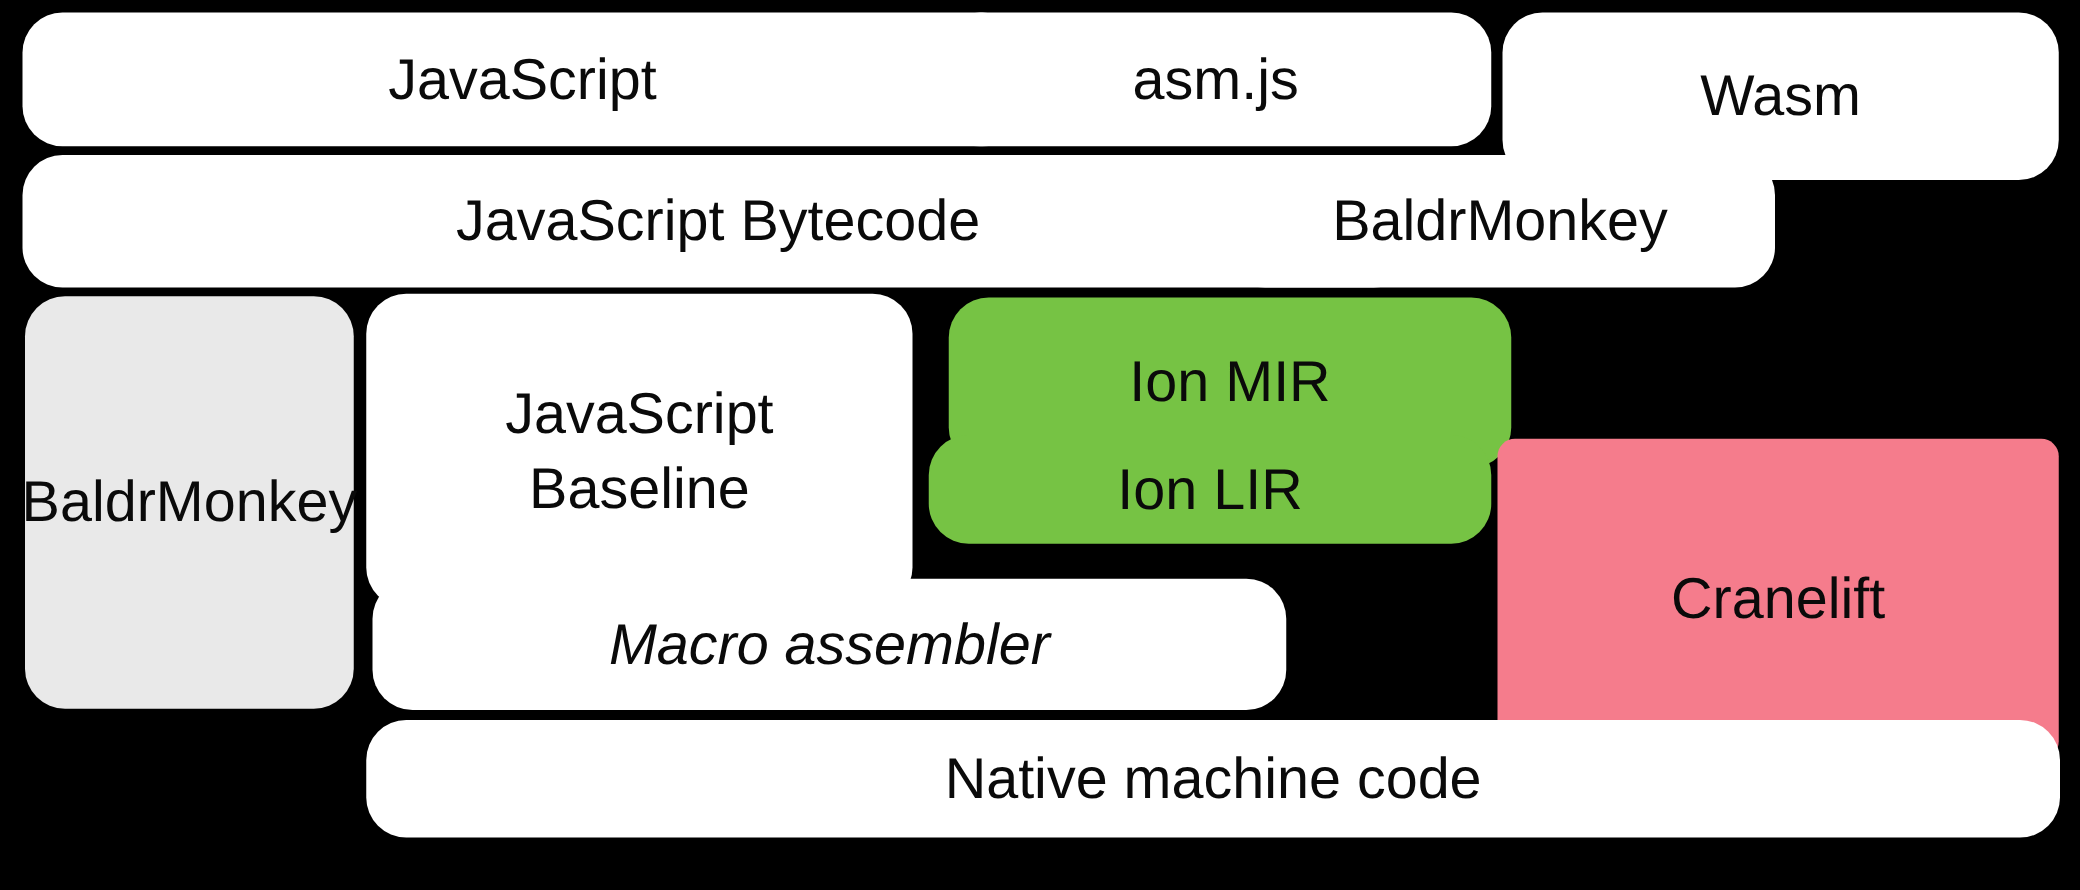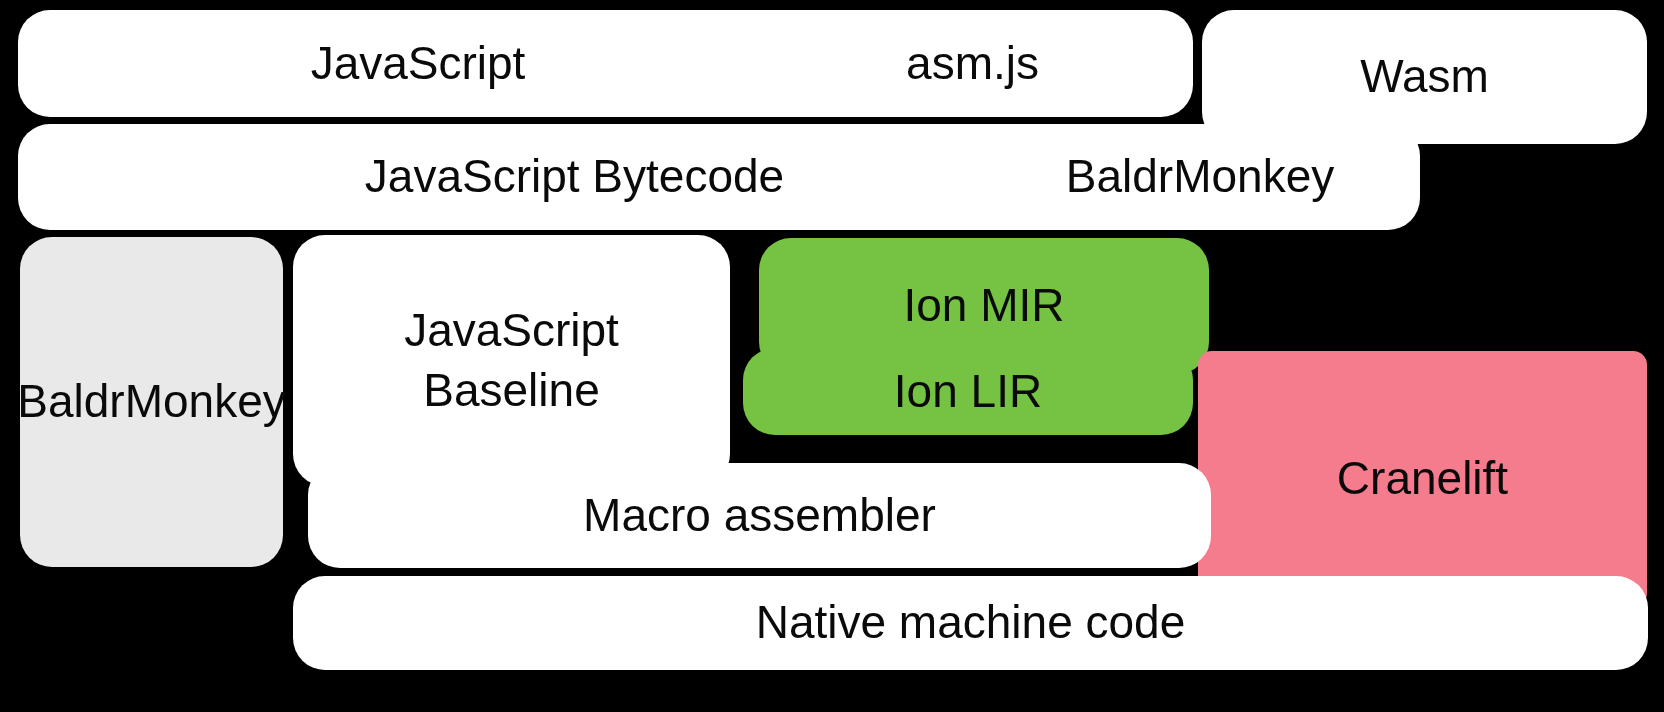--- a/index.html
+++ b/index.html
@@ -45,21 +45,21 @@
   .b-baseline    { left: 293px; top: 235px; width: 437px;  height: 251px; }
   .b-baseline .label { max-width: 330px; white-space: normal; }
   .b-ion-mir     { left: 743px; top: 238px; width: 450px;  height: 136px;
                    background: var(--box-ion, #76c344); margin-left: 16px; }
   .b-ion-lir     { left: 743px; top: 348px; width: 450px;  height: 87px;
                    background: var(--box-ion, #76c344); }
   .b-cranelift   { left: 1198px; top: 351px; width: 449px; height: 256px;
                    background: var(--box-cranelift, #f57c8c); border-radius: 14px; }
 
   
-  .b-macro  { left: 308px; top: 463px; width: 903px;  height: 105px; }
+  .b-macro  { left: 298px; top: 463px; width: 731px;  height: 105px; font-style: italic; }
   .b-native { left: 293px; top: 576px; width: 1355px; height: 94px; }
 </style>
 </head>
 <body>
 
 <div class="stage">
 
   <div class="box b-javascript">
     <span class="label">JavaScript</span>
   </div>

